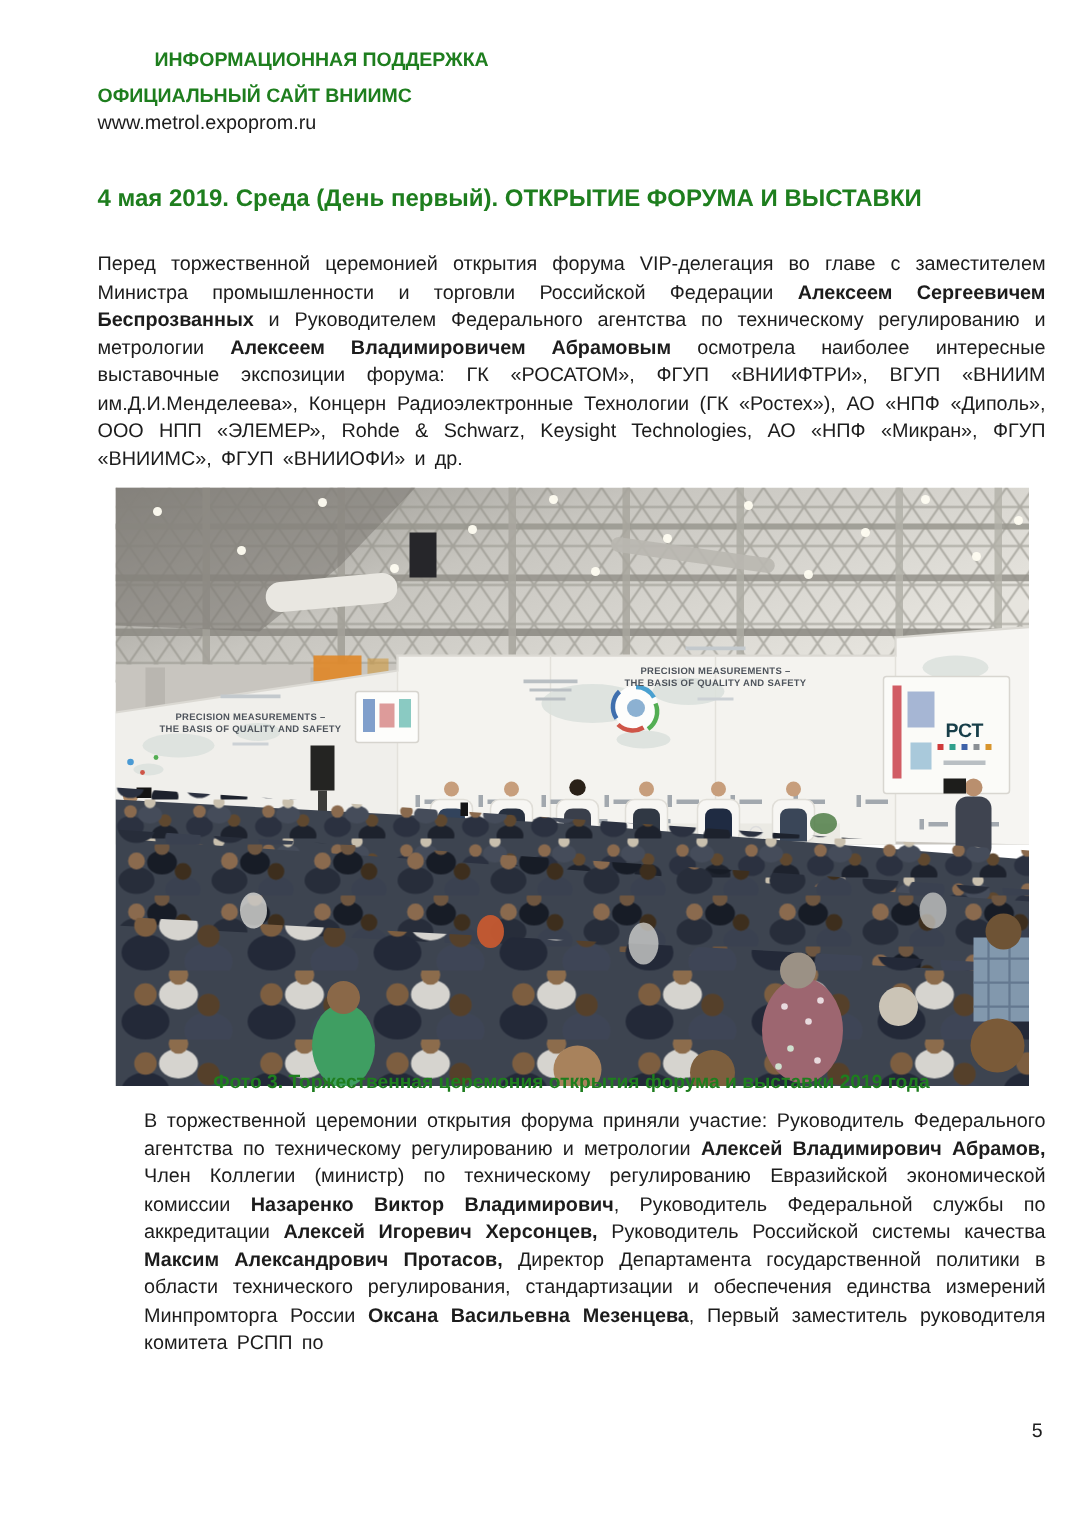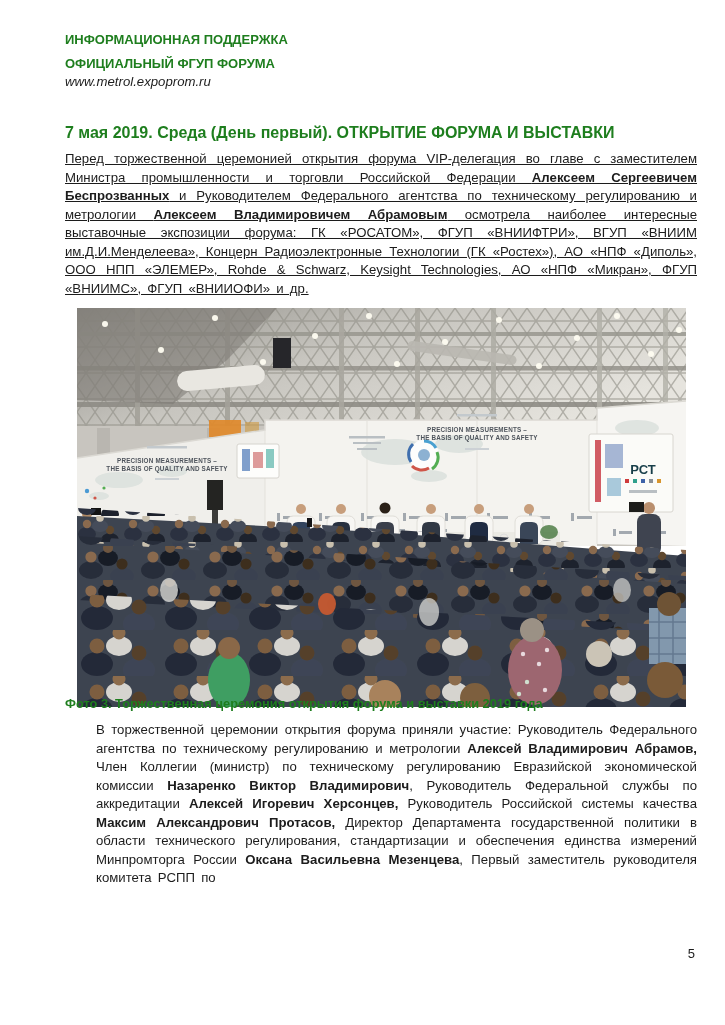--- a/index.html
+++ b/index.html
@@ -3,46 +3,46 @@
 <meta charset="utf-8">
 <style>
   html,body{margin:0;padding:0;}
   body{
     width:725px;height:1025px;position:relative;background:#ffffff;
     font-family:"Liberation Sans",sans-serif;color:#1c1c1c;overflow:hidden;
   }
   .content{position:absolute;left:65px;top:0;width:632px;}
   .green{color:#1e7e1e;font-weight:bold;}
   .h-small{font-size:13px;line-height:16px;margin:0;}
-  .h-small.first{margin-top:32px;}
+  .h-small.first{margin-top:32px;margin-left:38px;}
   .h-small.site{margin-top:8px;}
   p.body{font-size:13.2px;line-height:18.5px;text-align:justify;margin:0;word-spacing:2.5px;}
   p.intro{margin-top:2px;}
-  .url{font-size:13.2px;line-height:18px;margin:1px 0 0;font-style:italic;}
+  .url{font-size:13.2px;line-height:18px;margin:1px 0 0;}
   h2.day{font-size:16px;line-height:21px;margin:31px 0 0;color:#1e7e1e;font-weight:bold;}
-  p.p1{margin-top:7px;text-decoration:underline;}
+  p.p1{margin-top:24px;}
   p.p2{margin-top:9px;margin-left:31px;}
   .b{font-weight:bold;}
   .photo-wrap{width:609px;height:380px;margin:10px auto 0;}
-  .caption{font-size:12.8px;line-height:17px;margin:7px 0 0;text-align:left;}
+  .caption{font-size:12.8px;line-height:17px;margin:7px 0 0;text-align:center;}
   .page-num{position:absolute;top:946px;right:30px;font-size:13px;color:#1c1c1c;}
   svg text{font-family:"Liberation Sans",sans-serif;}
   .wall-title{font-size:6.3px;font-weight:bold;fill:#4e545c;letter-spacing:.2px;}
 </style>
 </head>
 <body>
 
 <div class="content">
 
   <p class="h-small green first">ИНФОРМАЦИОННАЯ ПОДДЕРЖКА</p>
 
-  <p class="h-small green site">ОФИЦИАЛЬНЫЙ ФГУП ФОРУМА</p>
+  <p class="h-small green site">ОФИЦИАЛЬНЫЙ САЙТ ВНИИМС</p>
   <p class="url">www.metrol.expoprom.ru</p>
 
-  <h2 class="day">7 мая 2019. Среда (День первый). ОТКРЫТИЕ ФОРУМА И ВЫСТАВКИ</h2>
+  <h2 class="day">4 мая 2019. Среда (День первый). ОТКРЫТИЕ ФОРУМА И ВЫСТАВКИ</h2>
 
   <p class="body p1"><span>Перед торжественной церемонией открытия форума VIP-делегация во главе с заместителем Министра промышленности и торговли Российской Федерации </span><span class="b">Алексеем Сергеевичем Беспрозванных</span><span> и Руководителем Федерального агентства по техническому регулированию и метрологии </span><span class="b">Алексеем Владимировичем Абрамовым</span><span> осмотрела наиболее интересные выставочные экспозиции форума: ГК «РОСАТОМ», ФГУП «ВНИИФТРИ», ВГУП «ВНИИМ им.Д.И.Менделеева», Концерн Радиоэлектронные Технологии (ГК «Ростех»), АО «НПФ «Диполь», ООО НПП «ЭЛЕМЕР», Rohde &amp; Schwarz, Keysight Technologies, АО «НПФ «Микран», ФГУП «ВНИИМС», ФГУП «ВНИИОФИ» и др.</span></p>
 
   <div class="photo-wrap">
     <svg viewBox="0 0 609 399" width="609" height="399" role="img">
       <defs>
         <linearGradient id="gCeil" x1="0" y1="0" x2="1" y2="0.55">
           <stop offset="0" stop-color="#8e8c86"></stop>
             <stop offset="0.45" stop-color="#c7c5bf"></stop>
             <stop offset="1" stop-color="#e6e4de"></stop>

